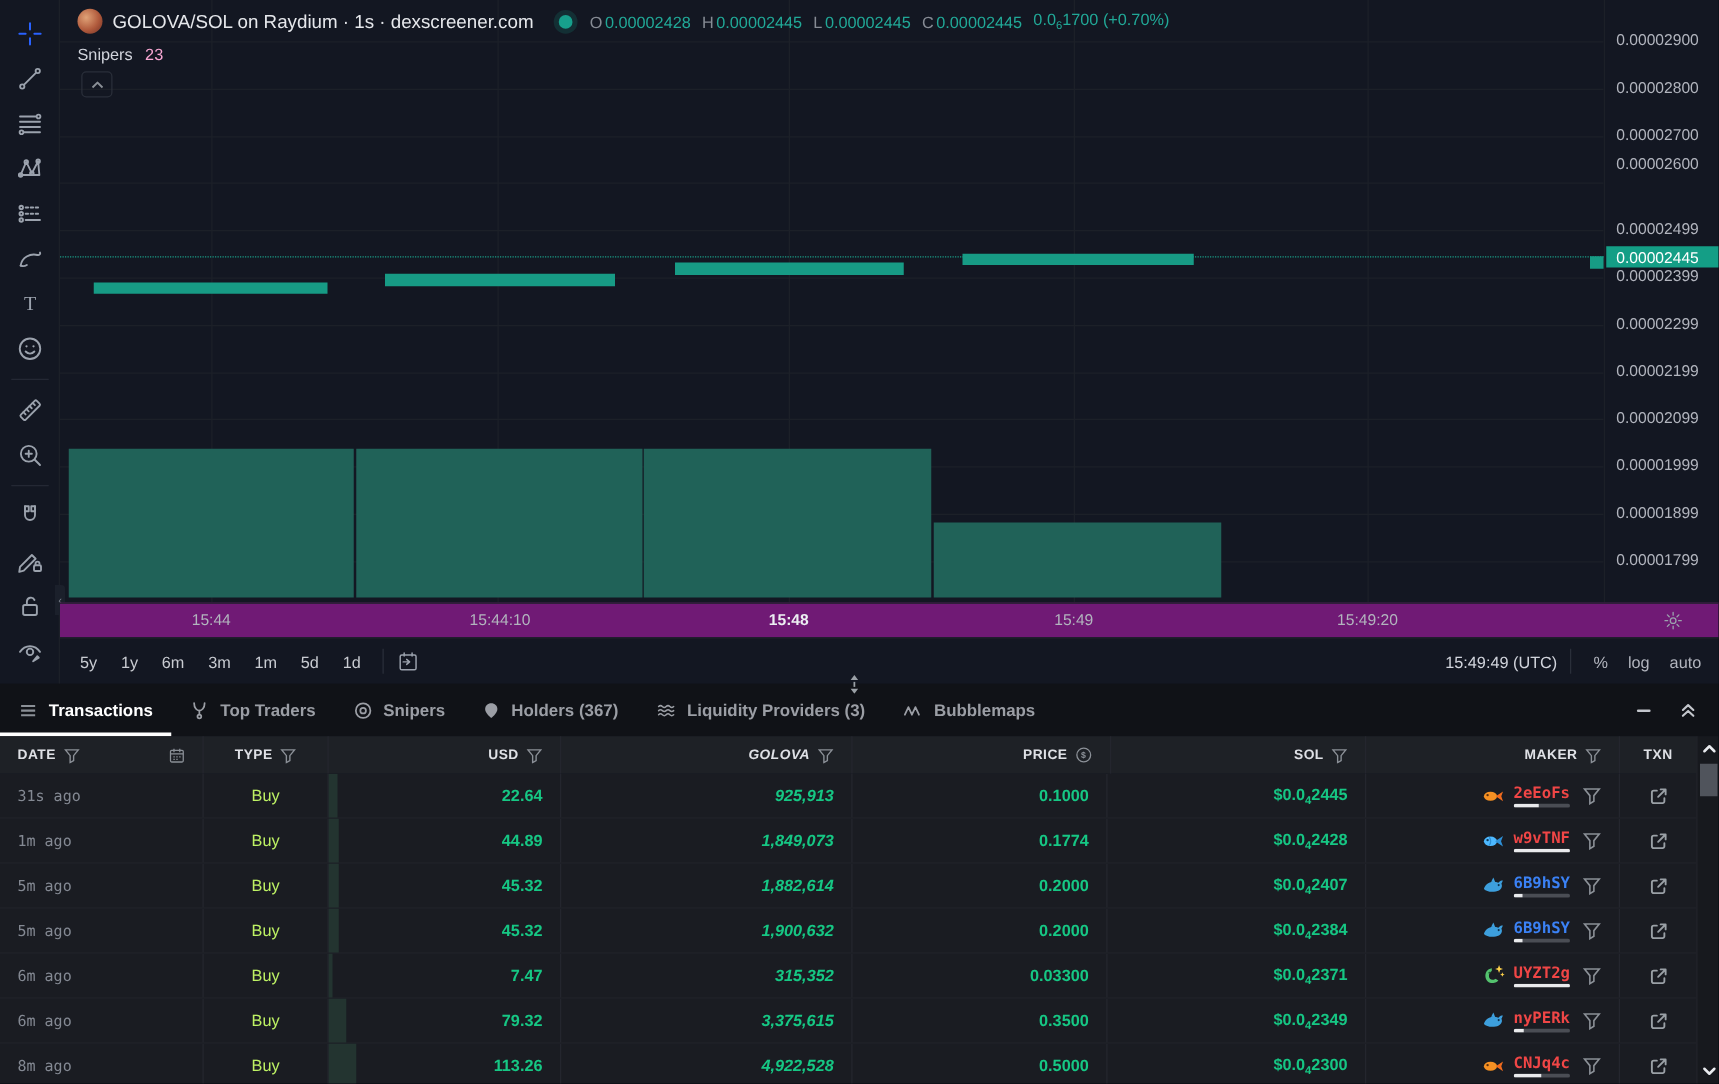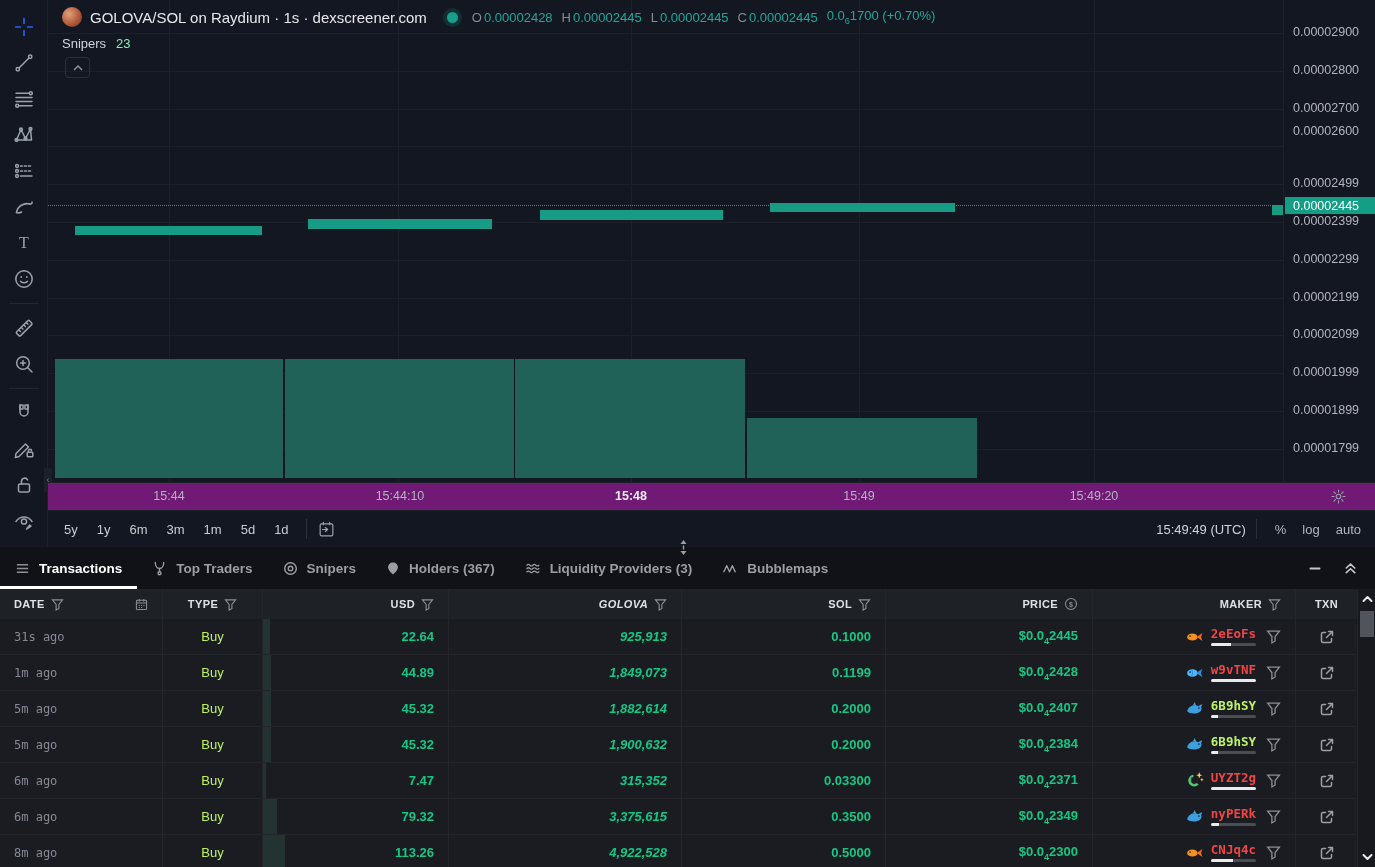--- a/index.html
+++ b/index.html
@@ -51,21 +51,21 @@
   .chart-title { color:#e6e8ec; font-size:15px; white-space:nowrap; }
   .series-dot { width:11px; height:11px; border-radius:50%; background:#17a08c; box-shadow:0 0 0 4px rgba(23,160,140,.18); margin:0 14px 0 20px; cursor:pointer; }
   .ohlc { display:flex; align-items:center; gap:9px; font-size:13px; }
   .ohlc .pair { display:flex; gap:2px; }
   .ohlc .lbl { color:#868b94; }
   .ohlc .val { color:#21a897; }
   .ohlc .chg { color:#21a897; }
   .ohlc sub, .price sub { font-size:9px; }
   .indicator-row { position:absolute; left:62px; top:36px; display:flex; gap:10px; font-size:13px; z-index:5; }
   .indicator-row .lbl { color:#d1d4dc; }
-  .indicator-row .val { color:#86efac; }
+  .indicator-row .val { color:#f9a8d4; }
   .indicator-collapse {
     position:absolute; left:65px; top:57px; width:25px; height:21px; border:1px solid #2a2f3a; border-radius:4px;
     display:flex; align-items:center; justify-content:center; cursor:pointer; z-index:5;
   }
   
   .chart-footer {
     position:absolute; left:48px; top:510px; width:1327px; height:37px;
     border-top:1px solid #1c2028; display:flex; align-items:center; background:#131722; font-size:13px; color:#c9ccd2;
   }
   .range-btn { padding:3px 7px; margin-left:5px; border-radius:4px; cursor:pointer; color:#c9ccd2; }
@@ -106,21 +106,21 @@
   .h-spacer { flex:1; }
   .tbody { position:absolute; left:0; top:619px; width:1357px; height:248px; overflow:hidden; }
   .trow { display:flex; height:36px; background:#1a1c22; border-bottom:1px solid #23252b; }
   .trow .cell { display:flex; align-items:center; position:relative; }
   .date-txt { font-family:"DejaVu Sans Mono", monospace; font-size:12px; color:#848993; }
   .type-txt { color:#bef264; font-size:13px; }
   .num { color:#16c784; font-size:13px; font-weight:bold; }
   .c-usd .size-bar { position:absolute; left:0; top:0; bottom:0; background:#233430; }
   .maker-wrap { display:flex; flex-direction:column; margin:0 10px 0 7px; }
   .maker-name { font-family:"DejaVu Sans Mono", monospace; font-size:12.5px; font-weight:bold; text-decoration:none; line-height:14px; }
-  .maker-name.red { color:#f04646; } .maker-name.green { color:#bef264; }
+  .maker-name.red { color:#f04646; } .maker-name.green { color:#3b82f6; }
   .maker-bar { height:3px; width:100%; background:#4a4d54; border-radius:2px; overflow:hidden; margin-top:2px; }
   .maker-fill { display:block; height:100%; background:#e9eaec; }
   .maker-icon { display:flex; width:19px; height:19px; }
   .funnel-btn, .extlink-btn { display:flex; cursor:pointer; }
   
   .vscroll { position:absolute; right:0; top:589px; width:18px; height:278px; background:#17191e; border-left:1px solid #23252b; }
   .vs-arrow { position:absolute; left:0; width:18px; height:20px; display:flex; align-items:center; justify-content:center; cursor:pointer; }
   .vs-up { top:0; } .vs-down { bottom:0; }
   .vs-thumb { position:absolute; left:2px; top:22px; width:14px; height:26px; background:#50545c; cursor:pointer; }
   .ic { stroke:#9ba2ad; fill:none; stroke-width:1.5; stroke-linecap:round; stroke-linejoin:round; }
@@ -466,37 +466,37 @@
         </span>
     </div>
     <div class="cell c-golova">
       <span>GOLOVA</span>
       <span class="h-ic funnel-btn">
           <svg width="13" height="13" viewBox="0 0 14 14" fill="none" stroke="#8b9097" stroke-width="1.2">
             <path d="M1.5 2h11L8.5 7v4.2l-3 1.8V7z"></path>
           </svg>
         </span>
     </div>
-    <div class="cell c-sol">
-      <span>SOL</span>
-      <span class="h-ic funnel-btn">
-          <svg width="13" height="13" viewBox="0 0 14 14" fill="none" stroke="#8b9097" stroke-width="1.2">
-            <path d="M1.5 2h11L8.5 7v4.2l-3 1.8V7z"></path>
-          </svg>
-        </span>
-    </div>
     <div class="cell c-price">
       <span>PRICE</span>
       <span class="h-ic">
           <svg width="14" height="14" viewBox="0 0 16 16" fill="none" stroke="#8b9097" stroke-width="1.2">
             <circle cx="8" cy="8" r="6.3"></circle>
             <text x="8" y="11" text-anchor="middle" font-size="8" fill="#8b9097" stroke="none" font-family="Liberation Sans, sans-serif">$</text>
           </svg>
         </span>
     </div>
+    <div class="cell c-sol">
+      <span>SOL</span>
+      <span class="h-ic funnel-btn">
+          <svg width="13" height="13" viewBox="0 0 14 14" fill="none" stroke="#8b9097" stroke-width="1.2">
+            <path d="M1.5 2h11L8.5 7v4.2l-3 1.8V7z"></path>
+          </svg>
+        </span>
+    </div>
     <div class="cell c-maker">
       <span>MAKER</span>
       <span class="h-ic funnel-btn">
           <svg width="13" height="13" viewBox="0 0 14 14" fill="none" stroke="#8b9097" stroke-width="1.2">
             <path d="M1.5 2h11L8.5 7v4.2l-3 1.8V7z"></path>
           </svg>
         </span>
     </div>
     <div class="cell c-txn">
       <span>TXN</span>
@@ -561,21 +561,21 @@
           <span class="type-txt">Buy</span>
         </div>
     <div class="cell c-usd">
           <span class="size-bar" style="width: 8px;"></span>
           <span class="num">44.89</span>
         </div>
     <div class="cell c-golova">
           <span class="num">1,849,073</span>
         </div>
     <div class="cell c-sol">
-          <span class="num">0.1199</span>
+          <span class="num">0.1774</span>
         </div>
     <div class="cell c-price">
           <span class="num price"><span>$0.0</span><sub>4</sub><span>2428</span></span>
         </div>
     <div class="cell c-maker">
       <span class="maker-icon">
             <svg width="19" height="19" viewBox="0 0 18 18">
               <ellipse cx="7" cy="9.5" rx="5" ry="3.6" fill="#4db8ff"></ellipse>
               <polygon points="10.5,9.5 16.5,5.5 15,9.5 16.5,13.5" fill="#2d8fd6"></polygon>
               <circle cx="4.8" cy="8.6" r=".9" fill="#0b3a5c"></circle>

